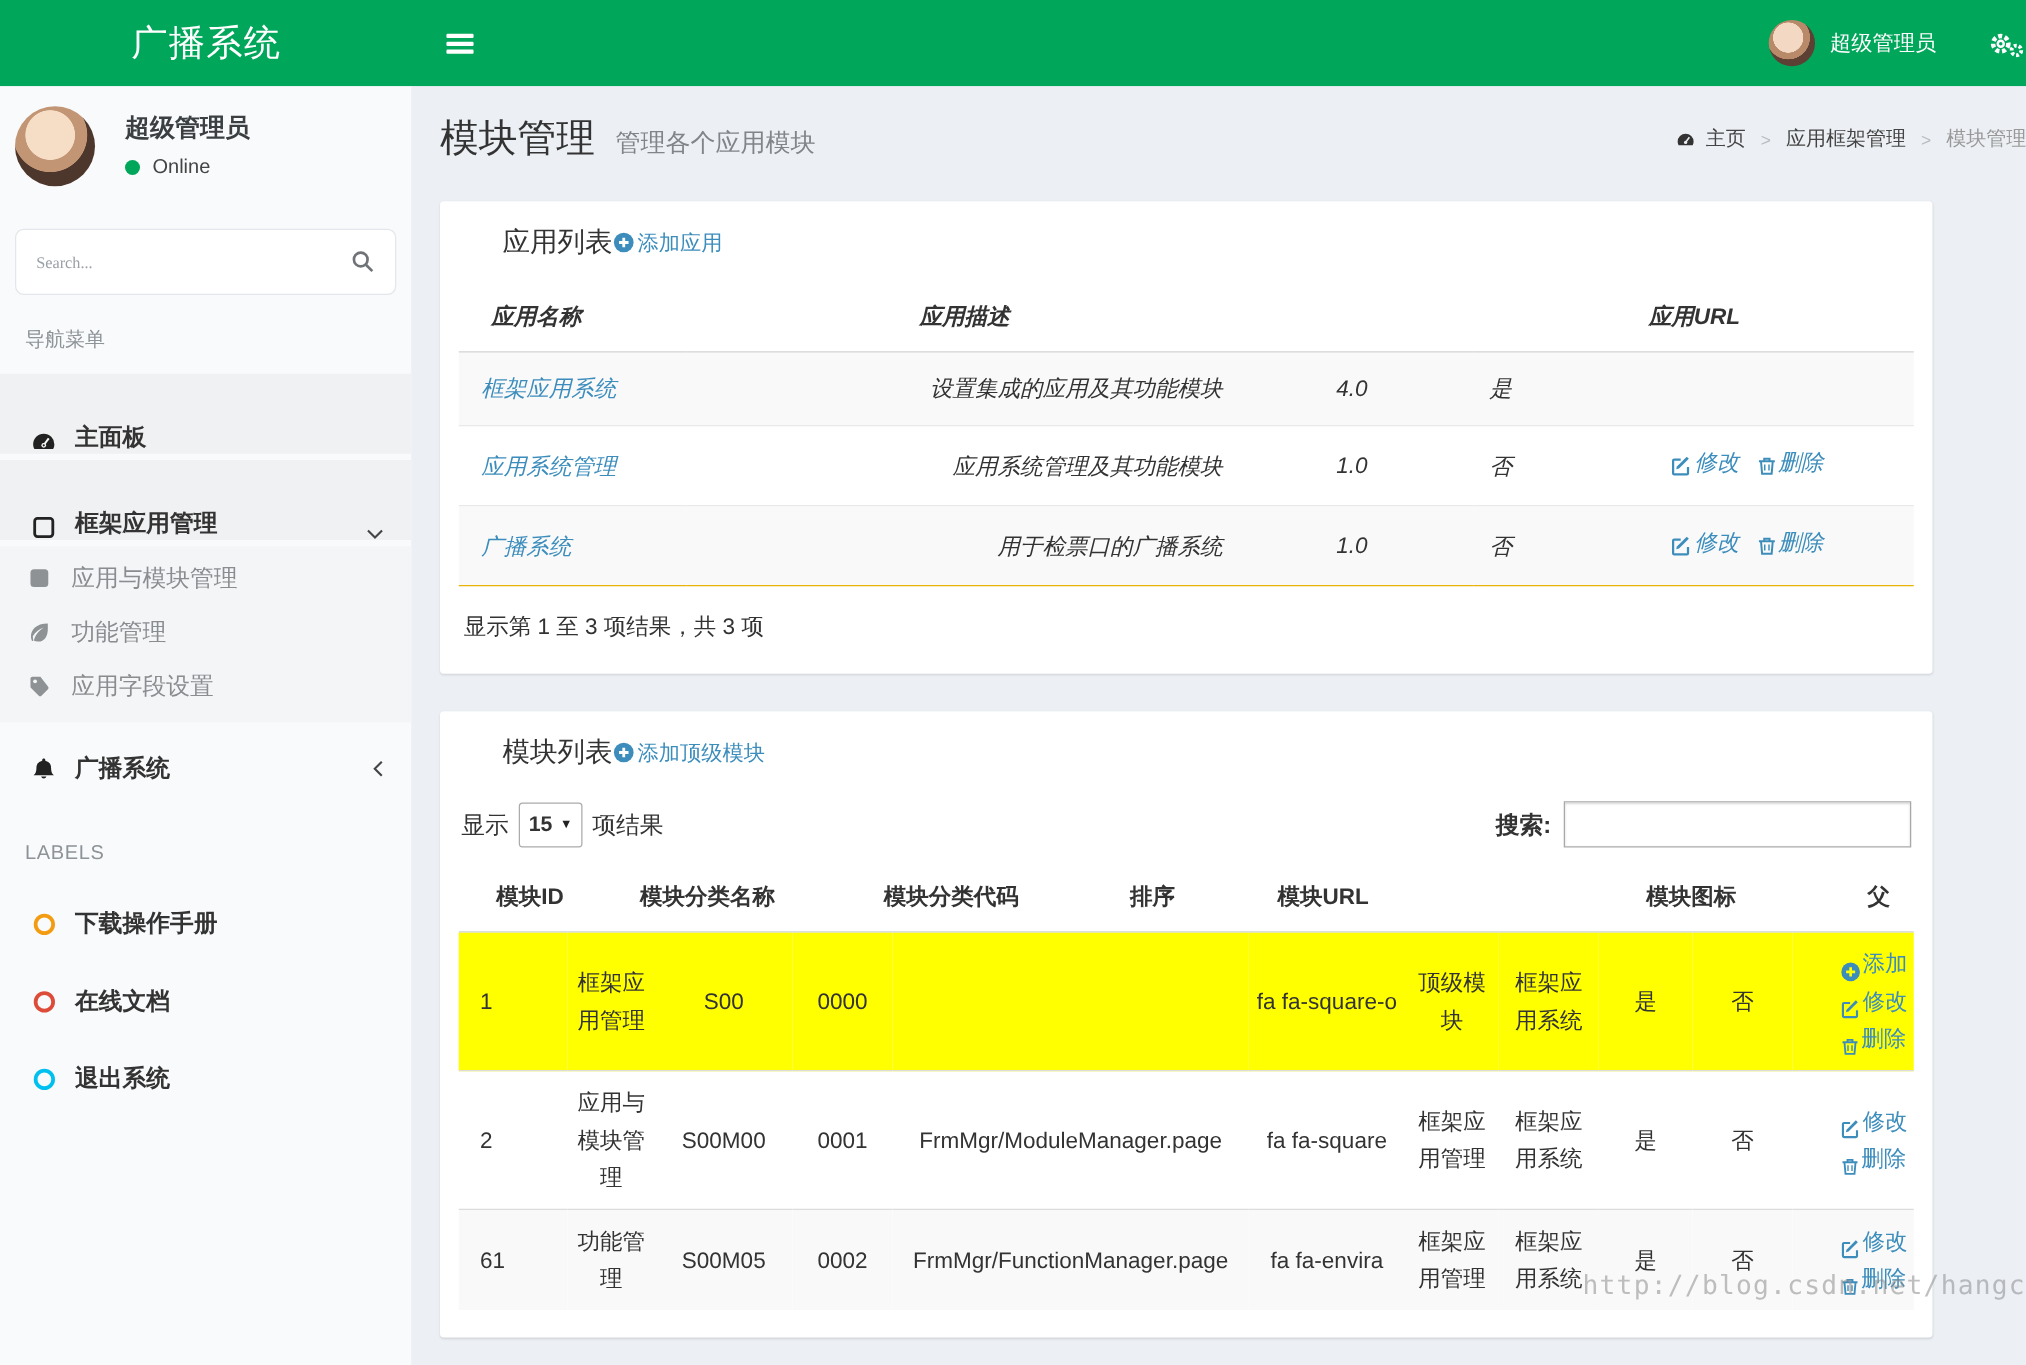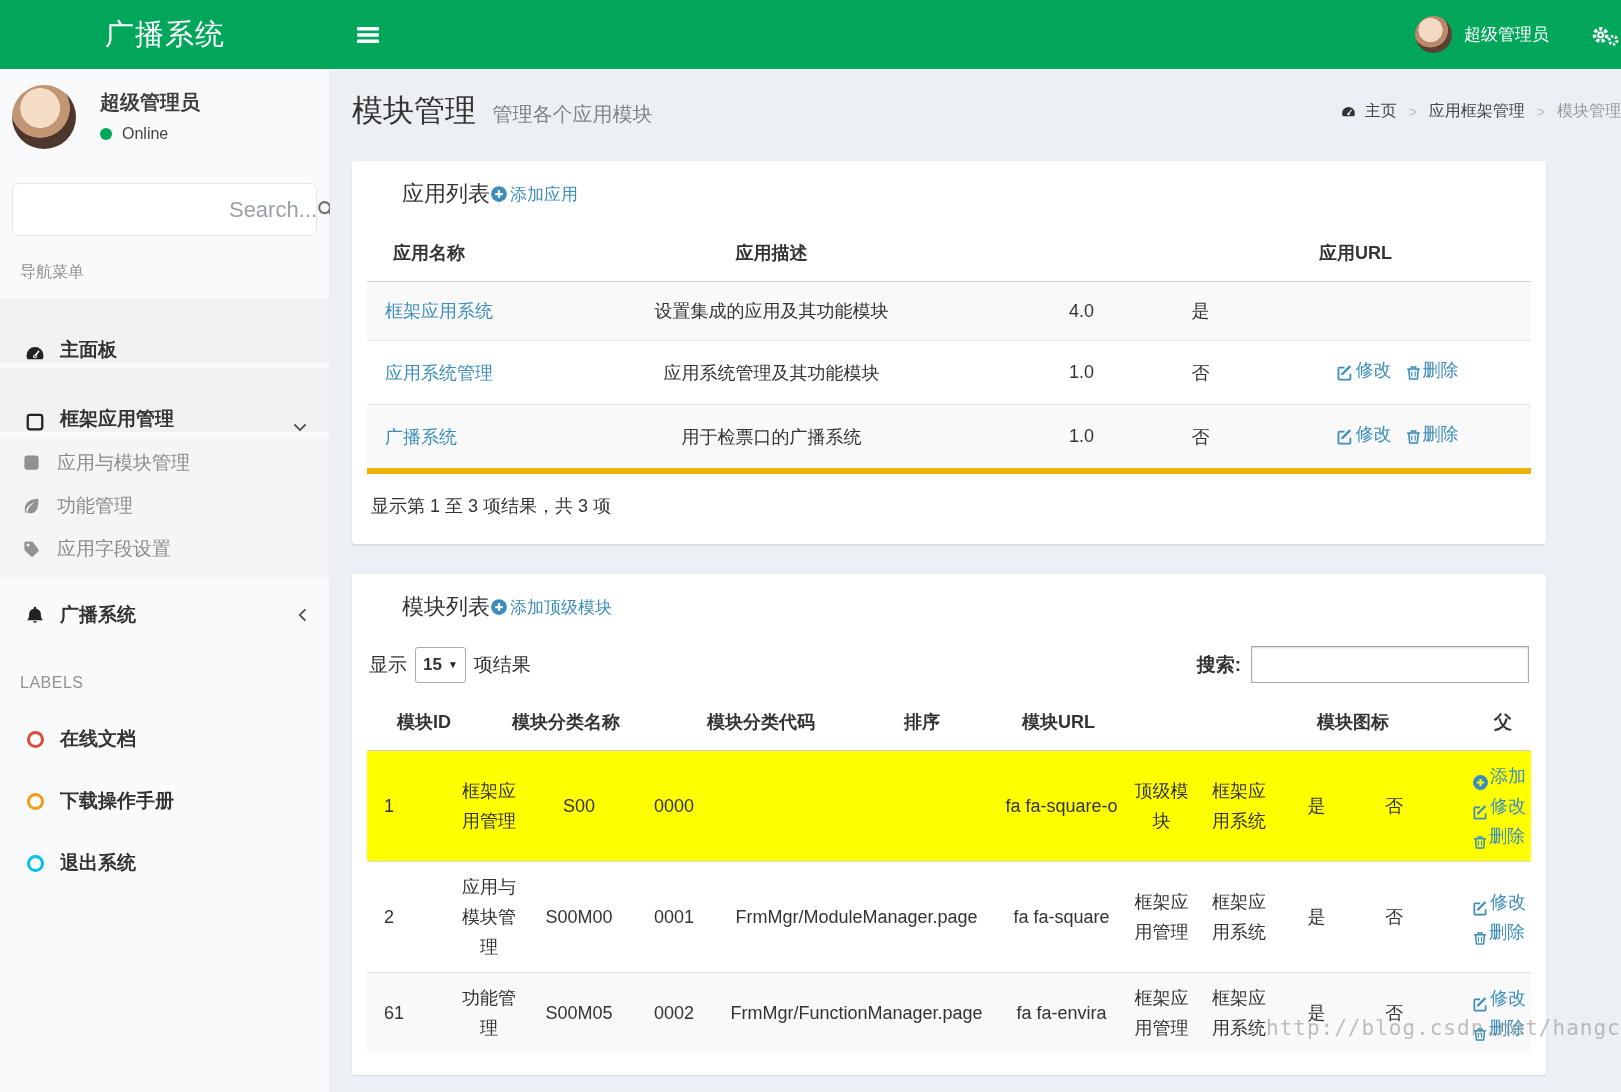--- a/index.html
+++ b/index.html
@@ -22,22 +22,22 @@
   
   .sidebar { position:absolute; top:69px; left:0; width:330px; height:1023px; background:#f9fafc; border-right:1px solid #eceef1; }
   .user-panel { padding:16px 12px 10px 12px; position:relative; height:96px; }
   .avatar-lg { width:64px; height:64px; border-radius:50%; position:absolute; left:12px; top:16px;
     background:radial-gradient(circle at 44% 36%, #f6ddc6 0 36%, #c29575 37% 54%, #4d362c 55% 100%); }
   .user-name { position:absolute; left:100px; top:20px; font-size:20px; font-weight:600; color:#3b3f42; }
   .user-status { position:absolute; left:100px; top:56px; font-size:16px; color:#444; display:flex; align-items:center; }
   .dot { width:12px; height:12px; border-radius:50%; background:#00a65a; display:inline-block; margin-right:10px; }
   .sb-search { margin:18px 12px 0 12px; height:53px; background:#fff; border:1px solid #e3e6ea; border-radius:7px;
     display:flex; align-items:center; padding:0 16px; }
-  .sb-search input { flex:1; border:none; outline:none; font-size:22px; color:#555; background:transparent;
-    font-family:Liberation Sans, sans-serif;text-align:right; }
+  .sb-search input { flex:1; border:none; outline:none; font-size:13px; color:#555; background:transparent;
+    font-family:Liberation Serif, serif; }
   .sb-search input::placeholder { color:#9aa0a6; }
   .sb-search .mag { color:#6f7377; }
   .nav-header { padding:26px 0 16px 20px; font-size:16px; color:#8e9397; }
   .sb-item { height:64px; display:flex; align-items:center; padding:0 14px 0 22px; cursor:pointer;
     font-size:19px; font-weight:600; color:#333; position:relative; }
   .sb-item.active { background:#f0f1f3; margin-bottom:5px;align-items:flex-end; }
   .sb-item .sb-icon { width:26px; margin-right:12px; display:flex; justify-content:center; color:#222; }
   .sb-item .chev { position:absolute; right:22px; color:#444; }
   .submenu { background:#f4f5f7; margin-bottom:5px; padding:4px 0 8px 0; }
   .sub-item { height:43px; display:flex; align-items:center; padding:0 14px 0 19px; cursor:pointer;
@@ -65,26 +65,26 @@
   .box { background:#fff; border-radius:3px; box-shadow:0 1px 2px rgba(0,0,0,.12); margin:0 75px 30px 0; overflow:hidden; }
   .box-header { padding:18px 16px 10px 16px; display:flex; align-items:center; }
   .box-title { font-size:22px; color:#333;margin-left:34px; }
   .add-link { display:inline-flex; align-items:center; color:#3c8dbc; font-size:17px; cursor:pointer; text-decoration:none; }
   .add-link .i { margin-right:2px; display:inline-flex; }
   .box-body { padding:8px 15px 22px 15px; }
 
   table.dt { width:100%; border-collapse:collapse; table-layout:fixed; font-size:18px; }
   table.dt th { font-weight:700; color:#333; padding:14px 6px 16px 6px; border-bottom:1px solid #d2d2d2; }
   table.dt td { padding:17px 6px; vertical-align:middle; }
-  table.app-t { border-bottom:6px solid #eab308; }
+  table.app-t { border-bottom:1px solid #eab308;font-style:italic; }
   tr.stripe { background:#f9f9f9; }
   tr.rowline td { border-top:1px solid #e9e9e9; }
   .app-t .c1 { text-align:left; padding-left:18px; }
   .app-t th.c1 { padding-left:26px; }
-  .app-t .c2 { text-align:center; padding-left:16px; }
+  .app-t .c2 { text-align:right; padding-left:16px; }
   .app-t .c3, .app-t .c4, .app-t .c5 { text-align:center; }
   .app-t td.c4 { padding-right:48px; }
   .app-t th.c5 { padding-right:90px; }
   a.blue-link { color:#3c8dbc; text-decoration:none; cursor:pointer; }
   .act { color:#3c8dbc; text-decoration:none; cursor:pointer; display:inline-flex; align-items:flex-end; white-space:nowrap; }
   .act .i { display:inline-flex; margin-right:1px; }
   .table-footer { padding:20px 4px 4px 4px; font-size:18px; color:#333; }
 
   
   .dt-controls { display:flex; justify-content:space-between; align-items:center; padding:6px 2px 0 2px; }
@@ -234,29 +234,29 @@
       <svg width="9" height="14" viewBox="0 0 8 12">
           <path d="M6.6 1L1.6 6l5 5" fill="none" stroke="currentColor" stroke-width="1.5"></path>
         </svg>
     </span>
   </div>
 
   <div class="labels-header">LABELS</div>
 
   <div class="label-item">
     <span class="sb-icon">
-        <span class="ring" style="border-color:#dd4b39"></span>
-      </span>
-    <span>在线文档</span>
+        <span class="ring" style="border-color:#f39c12"></span>
+      </span>
+    <span>下载操作手册</span>
   </div>
   <div class="label-item">
     <span class="sb-icon">
-        <span class="ring" style="border-color:#f39c12"></span>
-      </span>
-    <span>下载操作手册</span>
+        <span class="ring" style="border-color:#dd4b39"></span>
+      </span>
+    <span>在线文档</span>
   </div>
   <div class="label-item">
     <span class="sb-icon">
         <span class="ring" style="border-color:#00c0ef"></span>
       </span>
     <span>退出系统</span>
   </div>
 </div>
 
 <div class="content">

